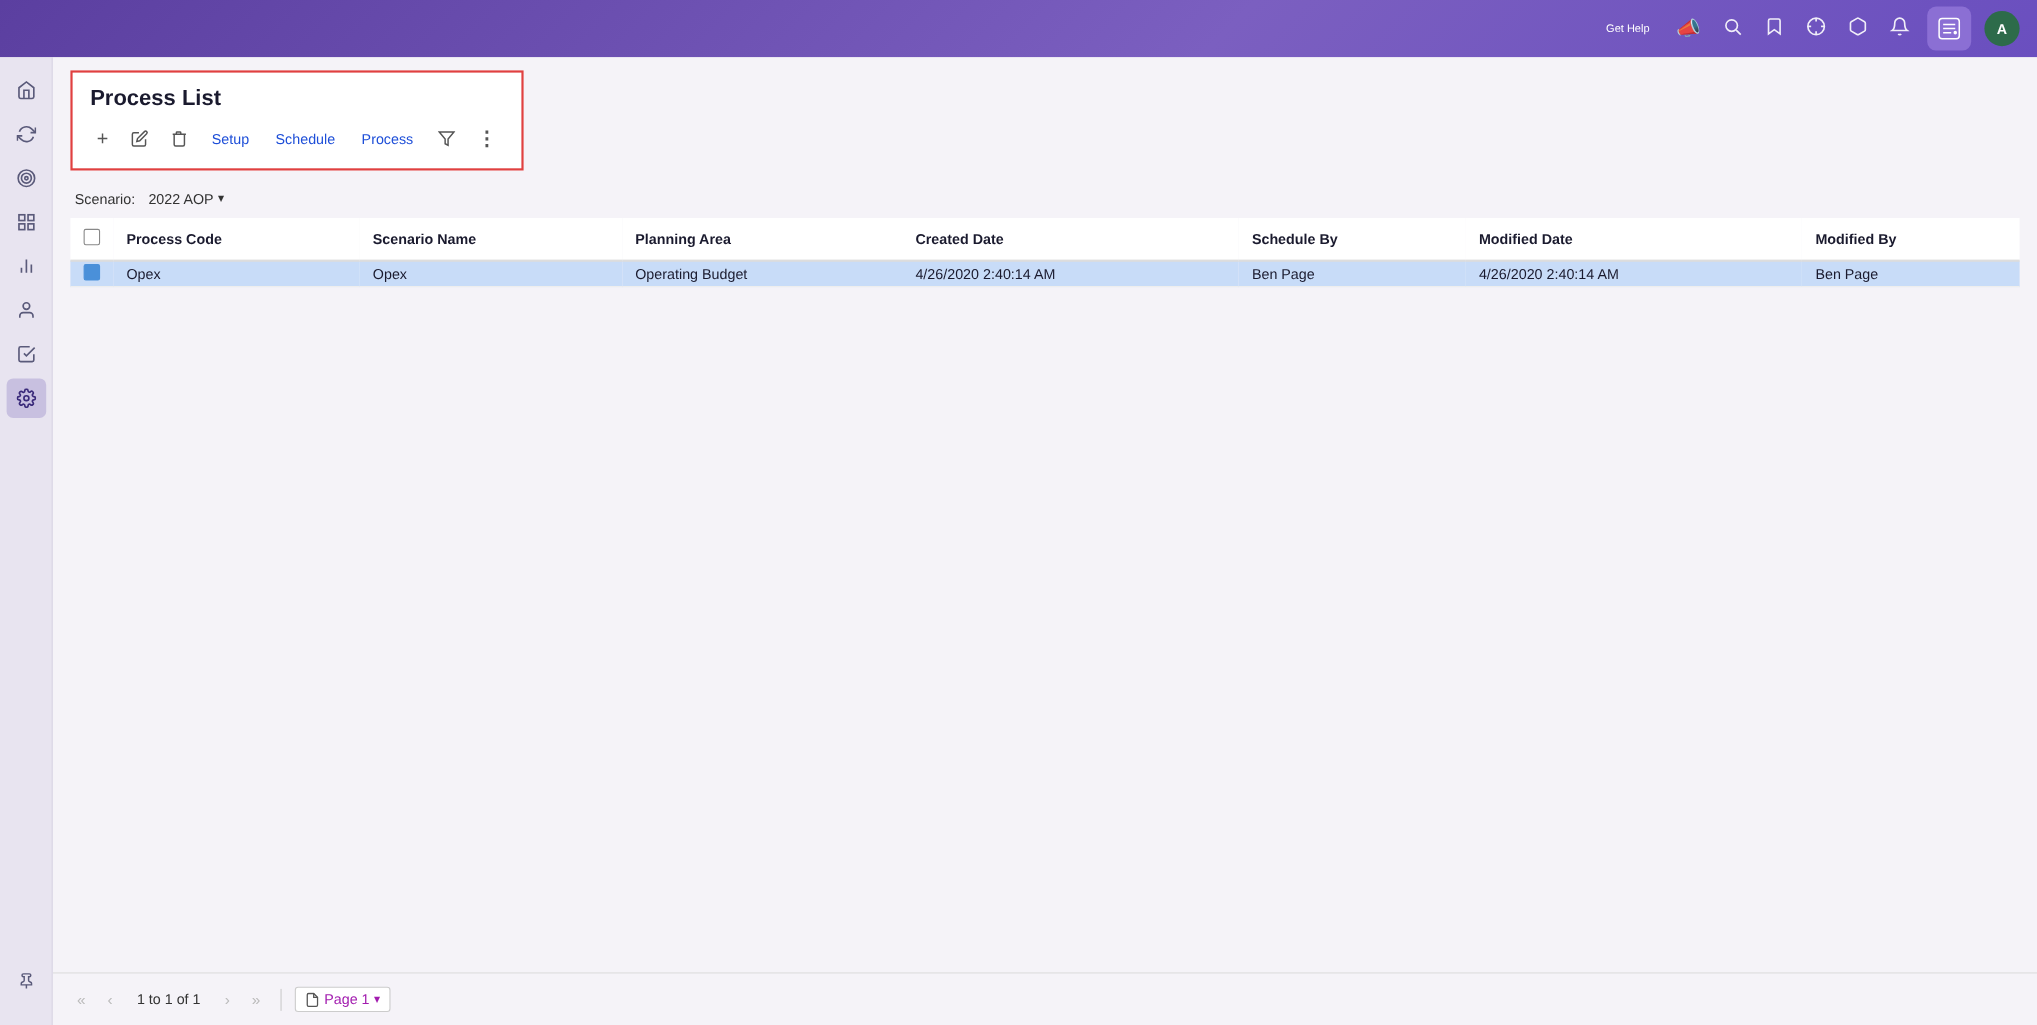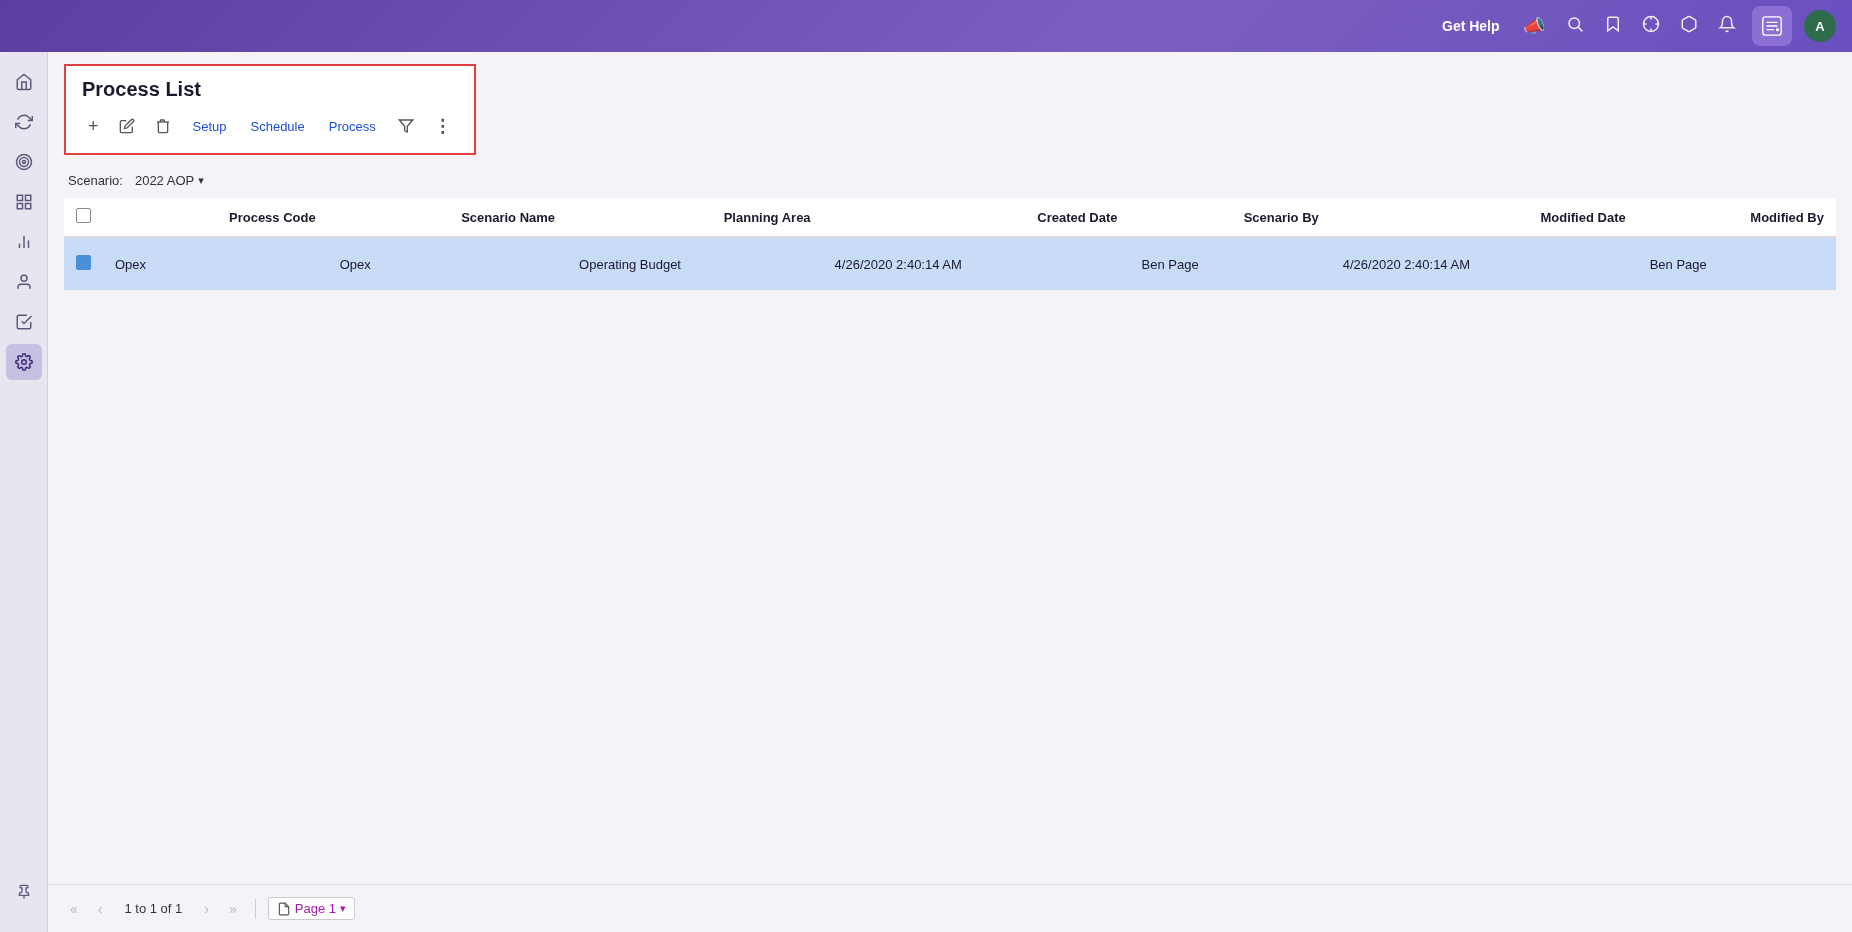--- a/index.html
+++ b/index.html
@@ -11,22 +11,22 @@
       background: linear-gradient(135deg, #5b3fa0 0%, #7b5fc0 60%, #6a4fbf 100%);
       display: flex;
       align-items: center;
       justify-content: flex-end;
       padding: 0 16px;
       gap: 12px;
       flex-shrink: 0;
     }
     .top-nav .get-help {
       color: white;
-      font-size: 14px;
-      font-weight: 700;
+      font-size: 10px;
+      font-weight: 400;
       margin-right: 8px;
       cursor: pointer;
     }
     .top-nav-icon {
       color: white;
       font-size: 18px;
       cursor: pointer;
       padding: 4px;
       opacity: 0.9;
     }
@@ -170,36 +170,36 @@
       width: 100%;
       border-collapse: collapse;
       font-size: 13px;
     }
     thead tr {
       background: white;
       border-bottom: 2px solid #ddd;
     }
     th {
       padding: 10px 12px;
-      text-align: right;
+      text-align: left;
       font-weight: 700;
       color: #1a1a2e;
       font-size: 13px;
       white-space: nowrap;
     }
     th:first-child { width: 36px; }
     tbody tr {
       background: white;
       border-bottom: 1px solid #eee;
     }
     tbody tr.selected {
       background: #c8dcf8;
     }
     td {
-      padding: 17px 12px;
+      padding: 2px 12px;
       color: #1a1a2e;
       font-size: 13px;
     }
     td:first-child { width: 36px; text-align: center; }
 
     
     .checkbox {
       width: 15px; height: 15px;
       border: 1.5px solid #888;
       border-radius: 2px;
@@ -405,21 +405,21 @@
       <table>
         <thead>
           <tr>
             <th>
               <div class="checkbox"></div>
             </th>
             <th>Process Code</th>
             <th>Scenario Name</th>
             <th>Planning Area</th>
             <th>Created Date</th>
-            <th>Scenario By</th>
+            <th>Schedule By</th>
             <th>Modified Date</th>
             <th>Modified By</th>
           </tr>
         </thead>
         <tbody id="table-body">
         <tr class="selected">
       <td>
         <div class="checkbox" style="background:#4a90d9; border-color:#4a90d9;"></div>
       </td>
       <td>Opex</td>

